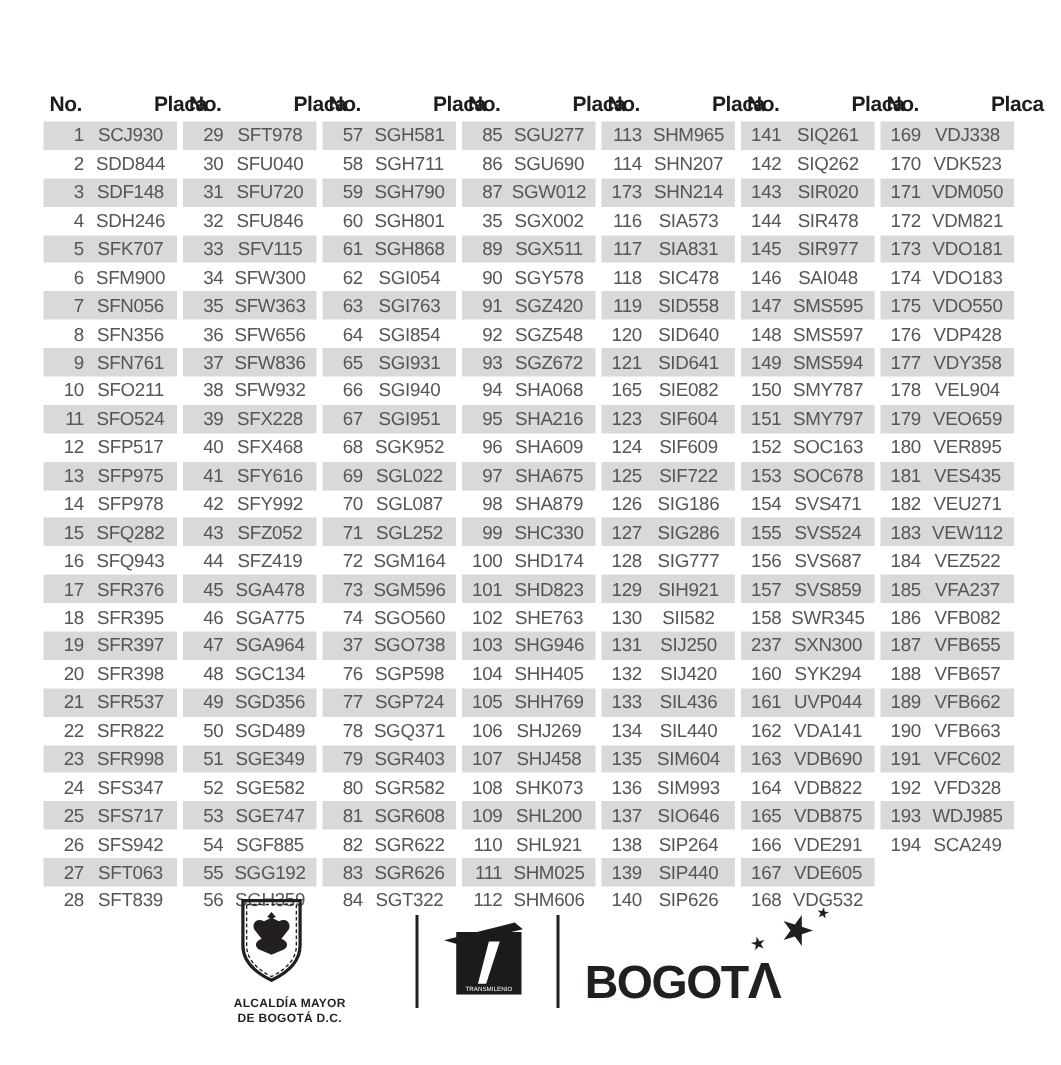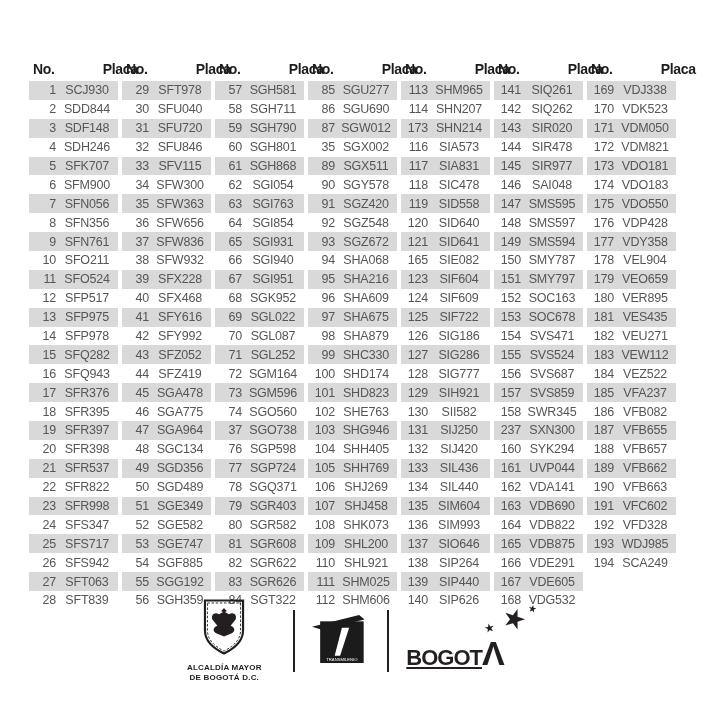--- a/index.html
+++ b/index.html
@@ -51,21 +51,21 @@
     left: 0;
     width: 707px;
     display: flex;
     justify-content: center;
     align-items: center;
     gap: 17px;
   }
   .alcaldia {
     display: flex;
     flex-direction: column;
-    align-items: center;
+    align-items: flex-start;
     width: 104px;
   }
   .alcaldia-text {
     margin-top: 3px;
     font-size: 8px;
     font-weight: bold;
     color: #231f20;
     text-align: center;
     line-height: 1.25;
     letter-spacing: 0.2px;
@@ -75,26 +75,25 @@
     height: 62px;
     background: #231f20;
   }
   .transmilenio { display: flex; align-items: center; }
   .bogota {
     position: relative;
     padding-top: 26px;
     padding-right: 30px;
   }
   .bogota-word {
-    font-size: 22px;
+    font-size: 31px;
     font-weight: bold;
     color: #231f20;
     letter-spacing: -1px;
     line-height: 1;
-    text-decoration: underline;
   }
   .bogota-lambda {
     font-size: 34px;
     font-weight: bold;
     color: #231f20;
     letter-spacing: 0;
   }
   .star { position: absolute; color: #231f20; line-height: 1; }
   .star-big   { font-size: 27px; top: -2px;  right: 8px;  transform: rotate(18deg); }
   .star-small { font-size: 12px; top: 14px;  right: 40px; transform: rotate(-12deg); }

